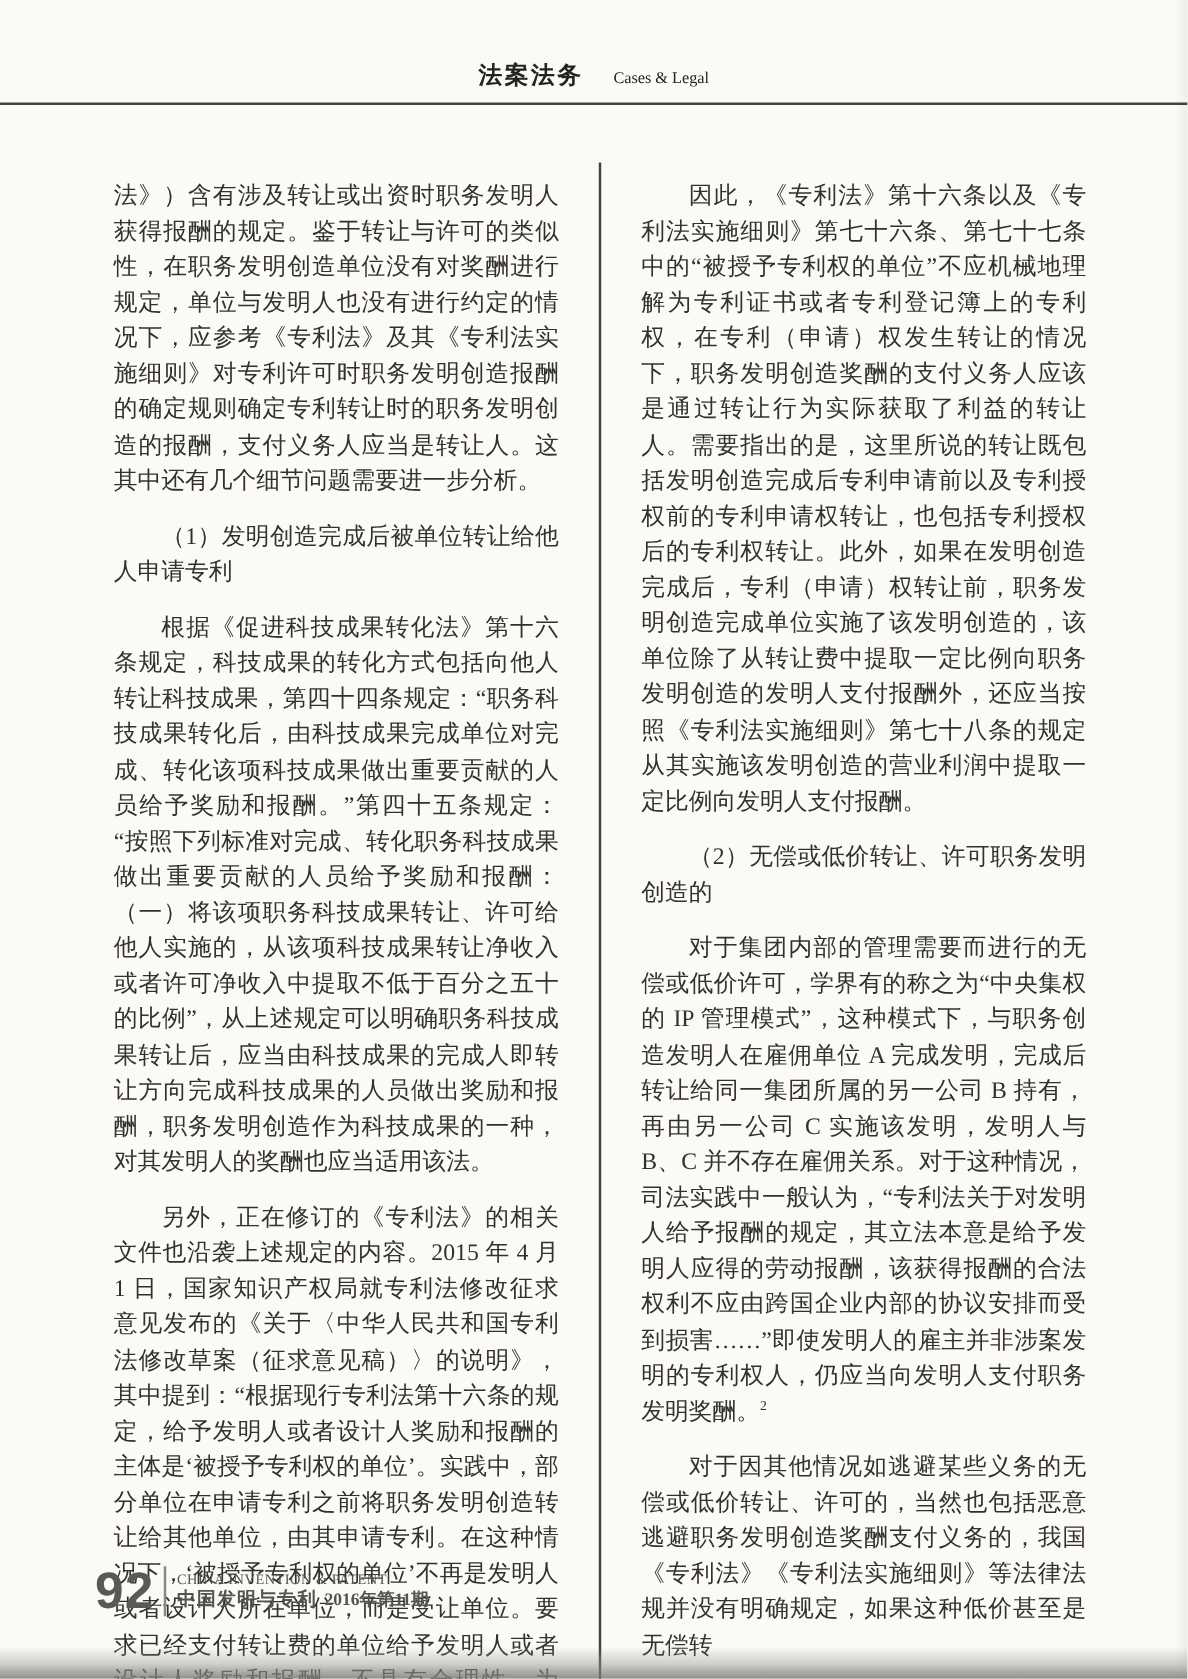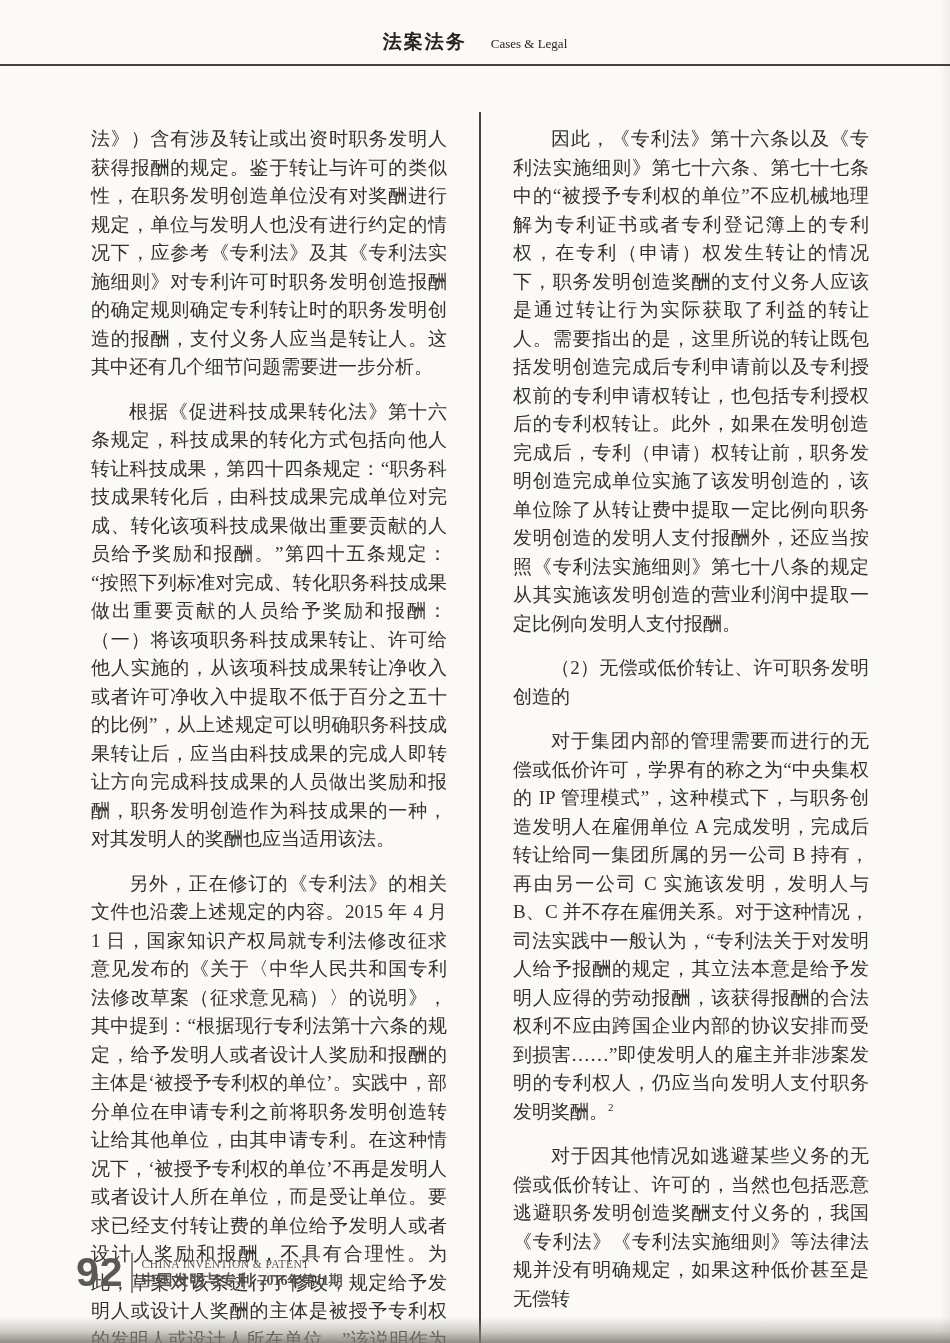--- a/index.html
+++ b/index.html
@@ -15,21 +15,21 @@
     background: #fbfaf6;
     overflow: hidden;
     color: #2e2c29;
   }
   
   .header {
     display: flex;
     justify-content: center;
     align-items: baseline;
     gap: 24px;
-    padding-top: 29px;
+    padding-top: 47px;
   }
   .header .zh {
     font-family: "Liberation Sans", sans-serif;
     font-weight: bold;
     font-size: 19px;
     letter-spacing: 2px;
     color: #252320;
   }
   .header .en {
     font-family: "Liberation Serif", serif;
@@ -135,20 +135,21 @@
   <div class="header">
     <span class="zh">法案法务</span>
     <span class="en">Cases &amp; Legal</span>
   </div>
   <div class="header-rule"></div>
 
   <div class="article">
 
     <div class="col">
       <p>法》）含有涉及转让或出资时职务发明人获得报酬的规定。鉴于转让与许可的类似性，在职务发明创造单位没有对奖酬进行规定，单位与发明人也没有进行约定的情况下，应参考《专利法》及其《专利法实施细则》对专利许可时职务发明创造报酬的确定规则确定专利转让时的职务发明创造的报酬，支付义务人应当是转让人。这其中还有几个细节问题需要进一步分析。</p>
+      <p class="indent">（1）发明创造完成后被单位转让给他人申请专利</p>
       <p class="indent">根据《促进科技成果转化法》第十六条规定，科技成果的转化方式包括向他人转让科技成果，第四十四条规定：“职务科技成果转化后，由科技成果完成单位对完成、转化该项科技成果做出重要贡献的人员给予奖励和报酬。”第四十五条规定：“按照下列标准对完成、转化职务科技成果做出重要贡献的人员给予奖励和报酬：（一）将该项职务科技成果转让、许可给他人实施的，从该项科技成果转让净收入或者许可净收入中提取不低于百分之五十的比例”，从上述规定可以明确职务科技成果转让后，应当由科技成果的完成人即转让方向完成科技成果的人员做出奖励和报酬，职务发明创造作为科技成果的一种，对其发明人的奖酬也应当适用该法。</p>
       <p class="indent">另外，正在修订的《专利法》的相关文件也沿袭上述规定的内容。2015 年 4 月 1 日，国家知识产权局就专利法修改征求意见发布的《关于〈中华人民共和国专利法修改草案（征求意见稿）〉的说明》，其中提到：“根据现行专利法第十六条的规定，给予发明人或者设计人奖励和报酬的主体是‘被授予专利权的单位’。实践中，部分单位在申请专利之前将职务发明创造转让给其他单位，由其申请专利。在这种情况下，‘被授予专利权的单位’不再是发明人或者设计人所在单位，而是受让单位。要求已经支付转让费的单位给予发明人或者设计人奖励和报酬，不具有合理性。为此，草案对该条进行了修改，规定给予发明人或设计人奖酬的主体是被授予专利权的发明人或设计人所在单位。”该说明作为《专利法》立法原意的权威解读，十分清晰地指出，《专利法》第十六条中所指的给予发明</p>
     </div>
 
     <div class="col-divider"></div>
 
     <div class="col">
       <p class="indent">因此，《专利法》第十六条以及《专利法实施细则》第七十六条、第七十七条中的“被授予专利权的单位”不应机械地理解为专利证书或者专利登记簿上的专利权，在专利（申请）权发生转让的情况下，职务发明创造奖酬的支付义务人应该是通过转让行为实际获取了利益的转让人。需要指出的是，这里所说的转让既包括发明创造完成后专利申请前以及专利授权前的专利申请权转让，也包括专利授权后的专利权转让。此外，如果在发明创造完成后，专利（申请）权转让前，职务发明创造完成单位实施了该发明创造的，该单位除了从转让费中提取一定比例向职务发明创造的发明人支付报酬外，还应当按照《专利法实施细则》第七十八条的规定从其实施该发明创造的营业利润中提取一定比例向发明人支付报酬。</p>
       <p class="indent">（2）无偿或低价转让、许可职务发明创造的</p>
       <p class="indent"><span>对于集团内部的管理需要而进行的无偿或低价许可，学界有的称之为“中央集权的 IP 管理模式”，这种模式下，与职务创造发明人在雇佣单位 A 完成发明，完成后转让给同一集团所属的另一公司 B 持有，再由另一公司 C 实施该发明，发明人与 B、C 并不存在雇佣关系。对于这种情况，司法实践中一般认为，“专利法关于对发明人给予报酬的规定，其立法本意是给予发明人应得的劳动报酬，该获得报酬的合法权利不应由跨国企业内部的协议安排而受到损害……”即使发明人的雇主并非涉案发明的专利权人，仍应当向发明人支付职务发明奖酬。</span><sup class="fn-ref">2</sup></p>

